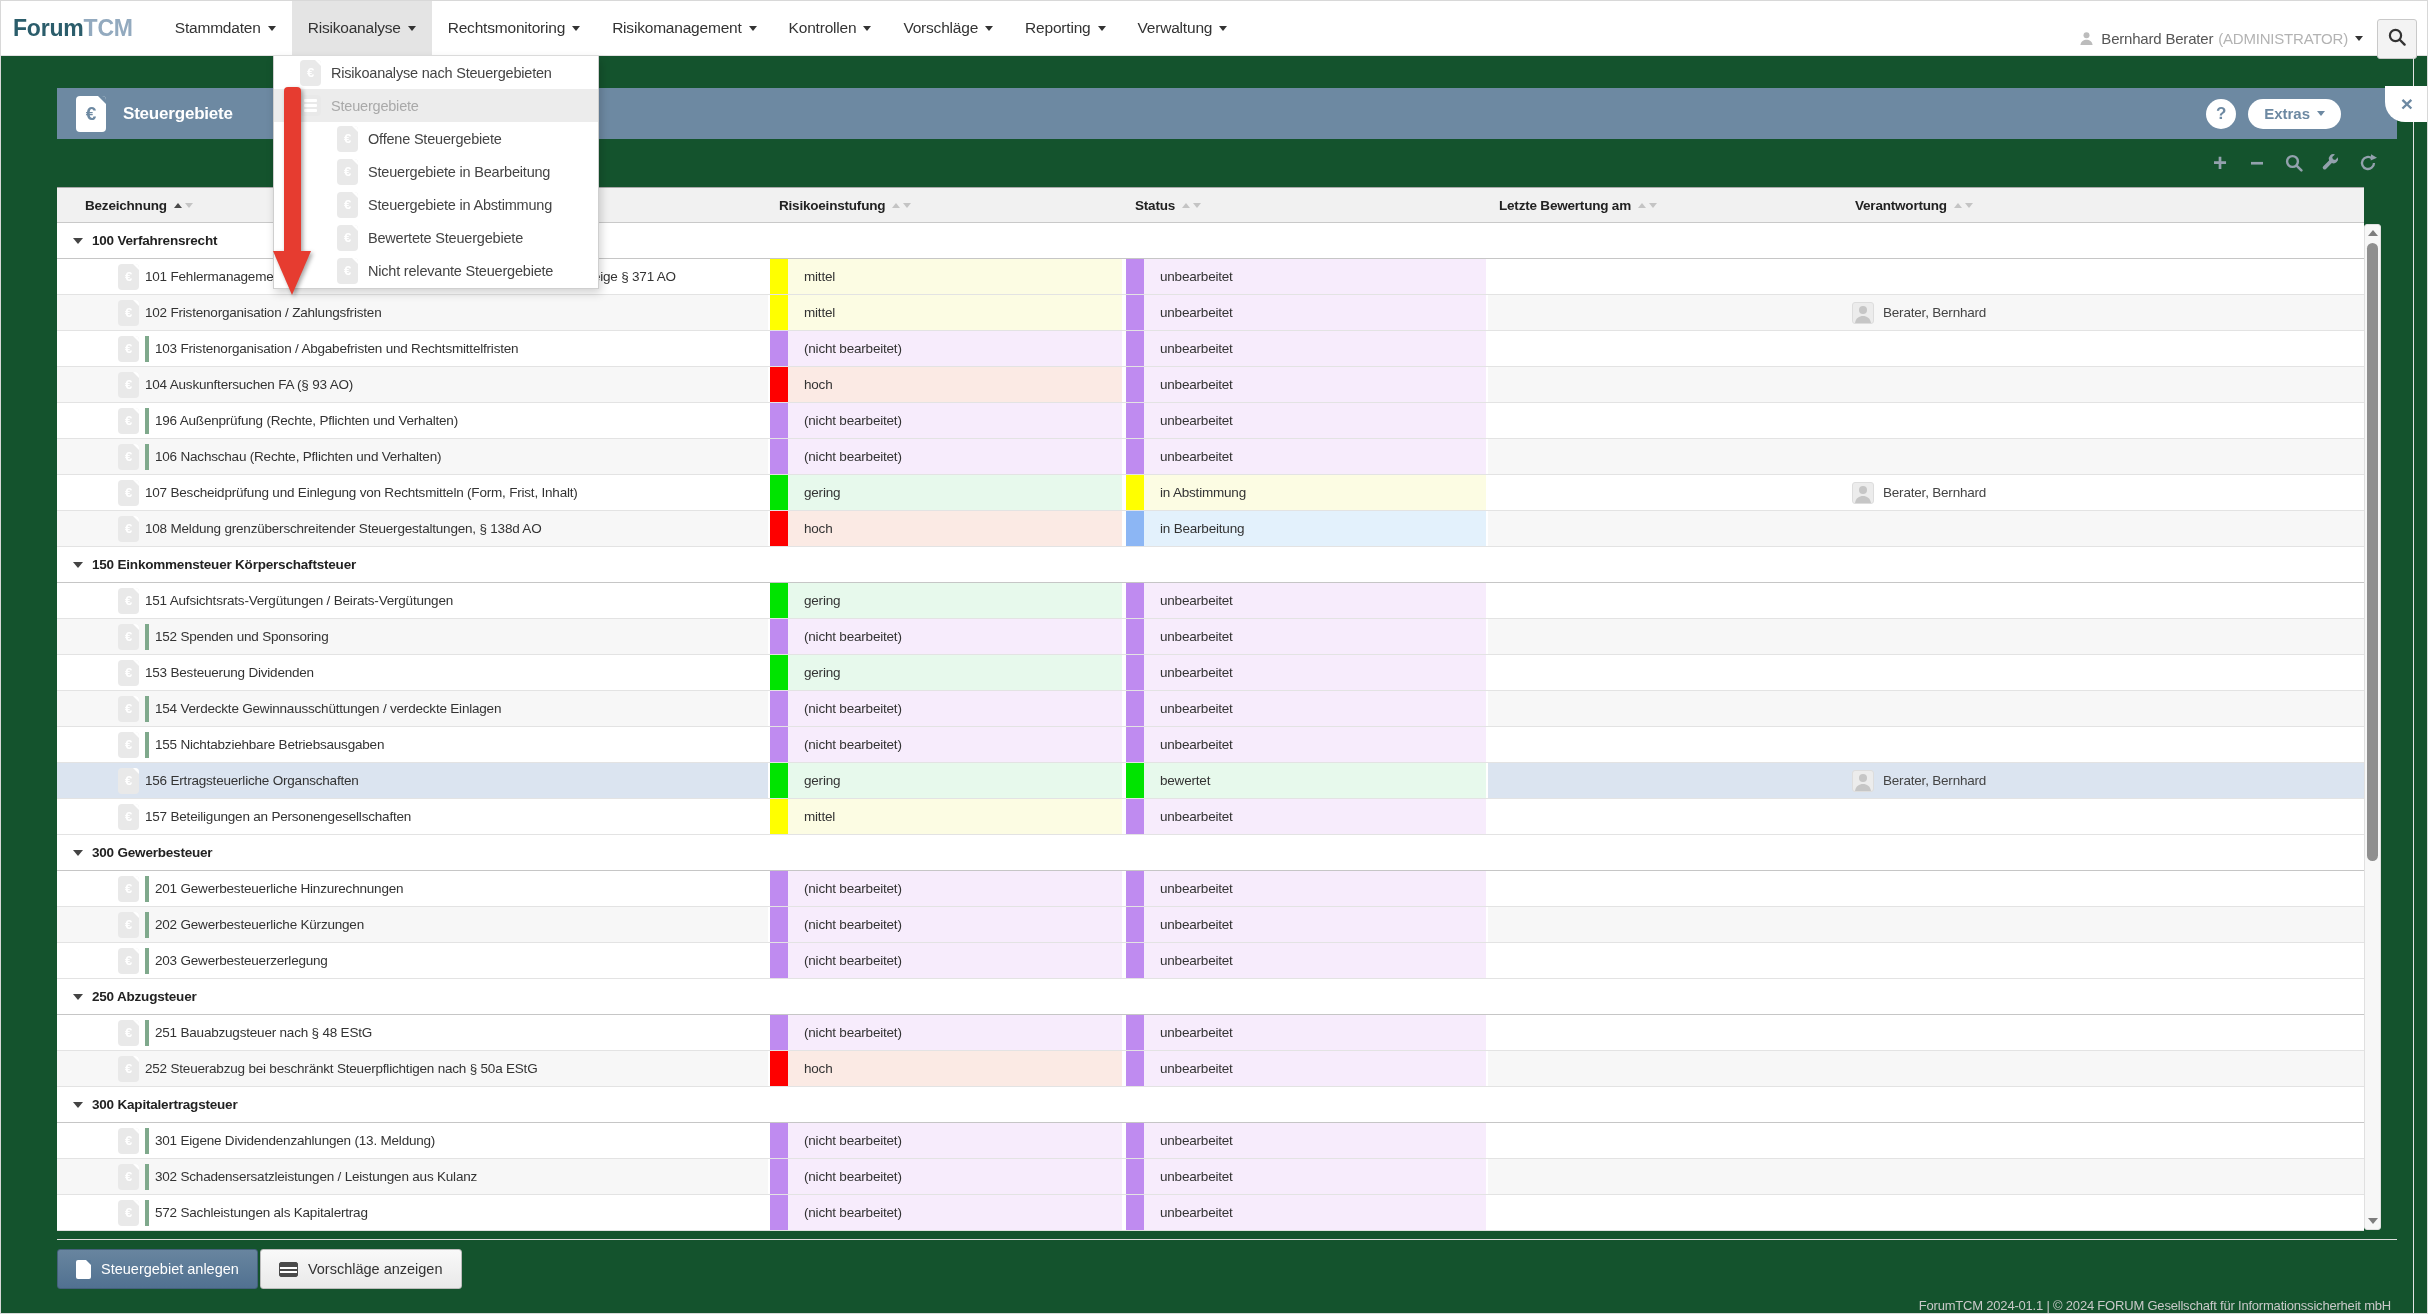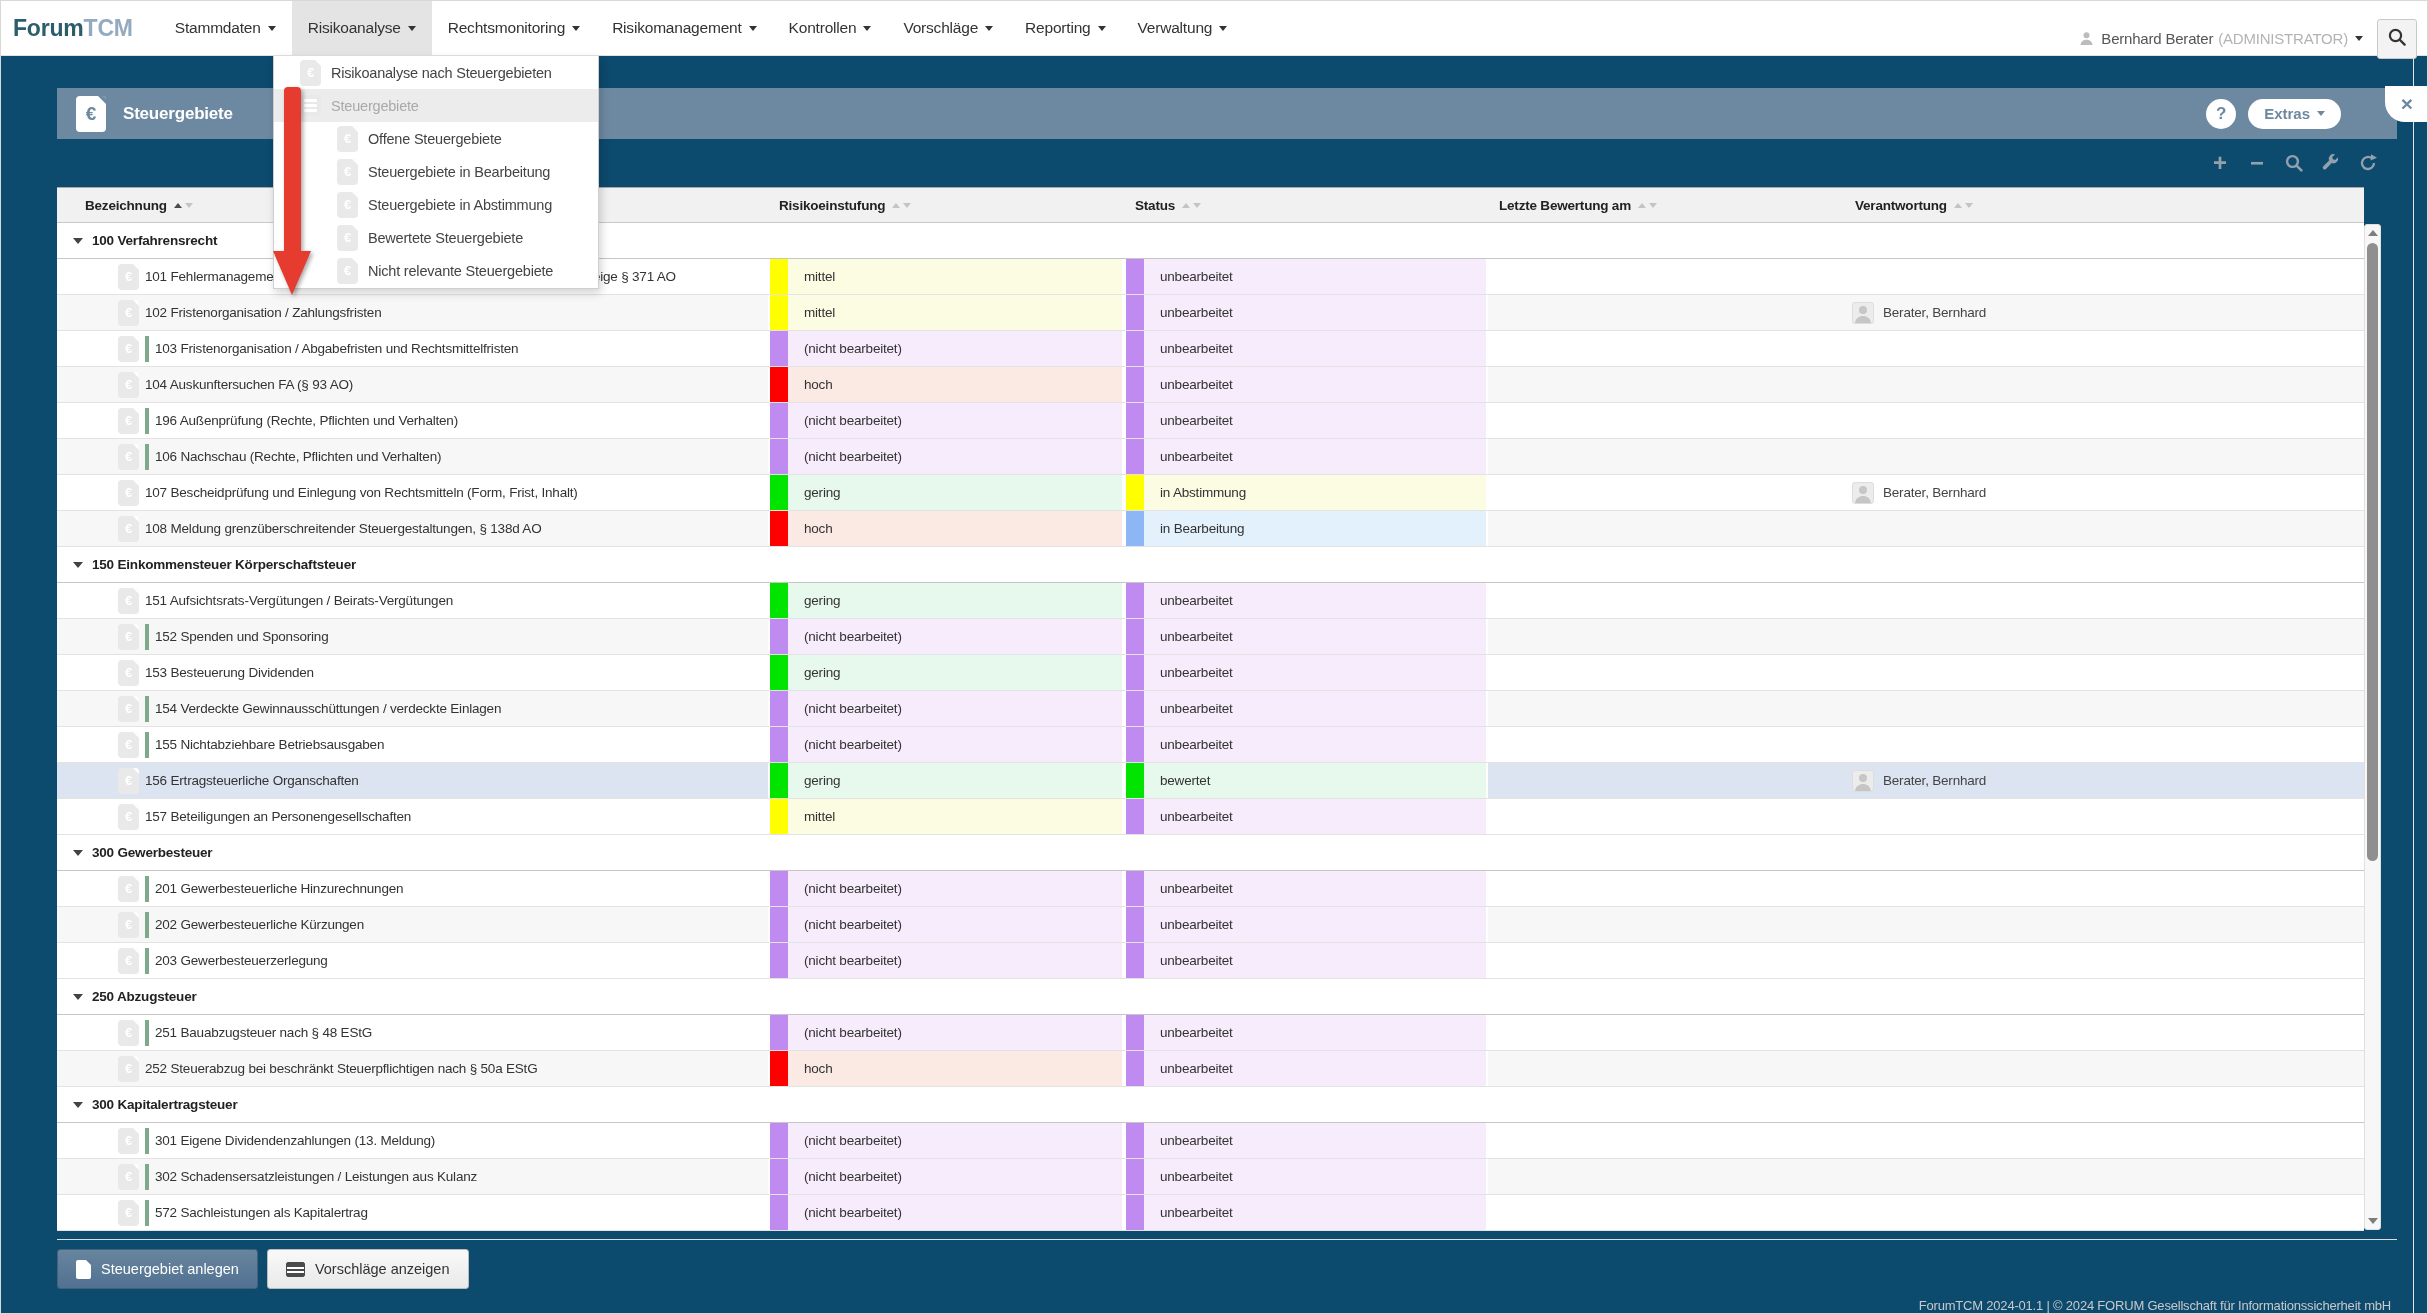--- a/index.html
+++ b/index.html
@@ -1,17 +1,17 @@
 <!DOCTYPE html>
 <html style="--ribbon: #6d89a2; --logo1: #2b5d6b; --logo2: #93aabf; --arrow: #e63c30; --selected: #dbe4f0; --marker: #7fa98c;"><head>
 <meta charset="utf-8">
 <style>
   * { margin:0; padding:0; box-sizing:border-box; }
   body { font-family:"Liberation Sans","DejaVu Sans",sans-serif; background:#fff; }
-  .app { position:relative; width:2428px; height:1314px; overflow:hidden; background:#0c4a6e; border:1px solid #d8d8d8; letter-spacing:-0.2px; }
+  .app { position:relative; width:2428px; height:1314px; overflow:hidden; background:#14532d; border:1px solid #d8d8d8; letter-spacing:-0.2px; }
 
   
   .topbar { height:55px; display:flex; align-items:stretch; background:#fff; border-bottom:1px solid #e2e2e2; padding-left:12px; }
   .logo { display:flex; align-items:center; font-size:23px; font-weight:bold; margin-right:26px; cursor:pointer; }
   .logo .p1 { color:var(--logo1); }
   .logo .p2 { color:var(--logo2); }
   .menu { display:flex; align-items:stretch; }
   .menu-item { display:flex; align-items:center; padding:0 16px; font-size:15.5px; color:#333; cursor:pointer; white-space:nowrap; }
   .menu-item.active { background:#e4e4e4; }
   .caret { display:inline-block; width:0; height:0; border-left:4.5px solid transparent; border-right:4.5px solid transparent; border-top:5px solid #333; margin-left:7px; }
@@ -70,21 +70,21 @@
   .avatar { width:22px; height:22px; background:#ececec; border:1px solid #ddd; border-radius:3px; display:flex; align-items:flex-end; justify-content:center; overflow:hidden; flex:none; }
 
   
   .vscroll { position:absolute; right:16px; top:37px; bottom:1px; width:17px; background:#f7f7f7; border:1px solid #e0e0e0; border-radius:3px; }
   .vs-up, .vs-down { position:absolute; left:3px; }
   .vs-up { top:5px; border-left:5px solid transparent; border-right:5px solid transparent; border-bottom:6px solid #7d7d7d; width:0; height:0; }
   .vs-down { bottom:5px; border-left:5px solid transparent; border-right:5px solid transparent; border-top:6px solid #7d7d7d; width:0; height:0; }
   .vs-thumb { position:absolute; left:2px; width:11px; top:18px; height:618px; background:#8f8f8f; border-radius:6px; cursor:grab; }
 
   
-  .btnbar { border-top:1px solid #ddd; margin-top:8px; padding:9px 0; display:flex; gap:9px; }
+  .btnbar { border-top:1px solid #ddd; margin-top:8px; padding:9px 0; display:flex; gap:2px; }
   .btn { height:40px; display:flex; align-items:center; gap:10px; font-size:14.5px; padding:0 18px; border-radius:3px; cursor:pointer; font-family:inherit; }
   .btn.primary { background:linear-gradient(#68859f,#517191); border:1px solid #44607b; color:#fff; }
   .btn.secondary { background:linear-gradient(#f9f9f9,#e9e9e9); border:1px solid #bbb; color:#333; }
   .pageicon { position:relative; width:15px; height:19px; background:#fff; border-radius:2px; }
   .pageicon::after { content:""; position:absolute; top:0; right:0; border-left:5px solid transparent; border-top:5px solid #5a7a98; }
   .gridicon { width:19px; height:15px; border:1.5px solid #4a4a4a; border-radius:2px; background:
       linear-gradient(to bottom,#4a4a4a 0 4px,#fff 4px 6px,#4a4a4a 6px 8px,#fff 8px 10px,#4a4a4a 10px); }
   .copyright { position:absolute; right:36px; top:1297px; font-size:13px; color:#c9c9c9; white-space:nowrap; }
 
   

